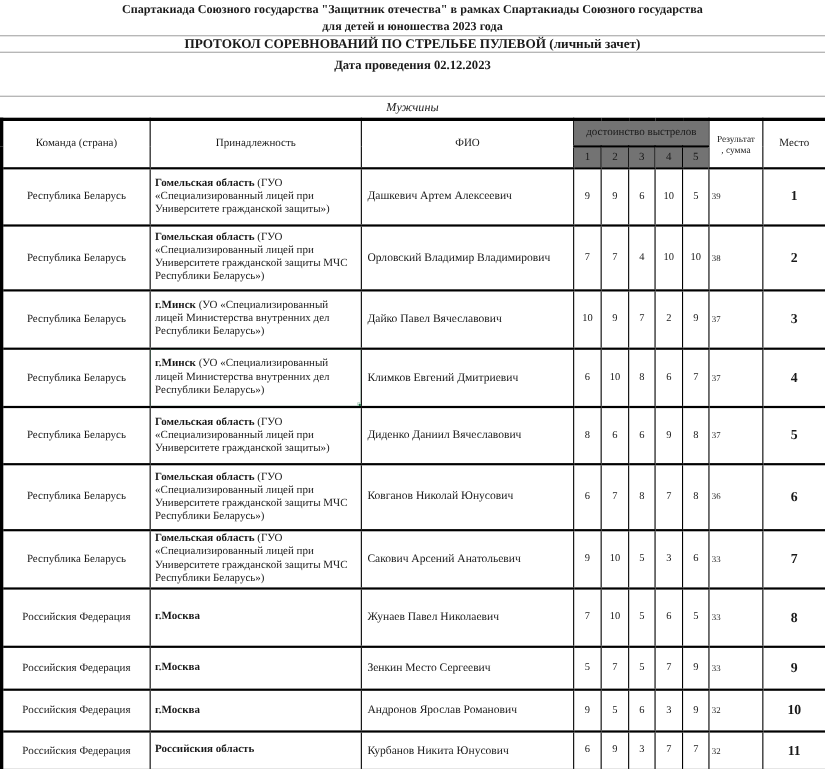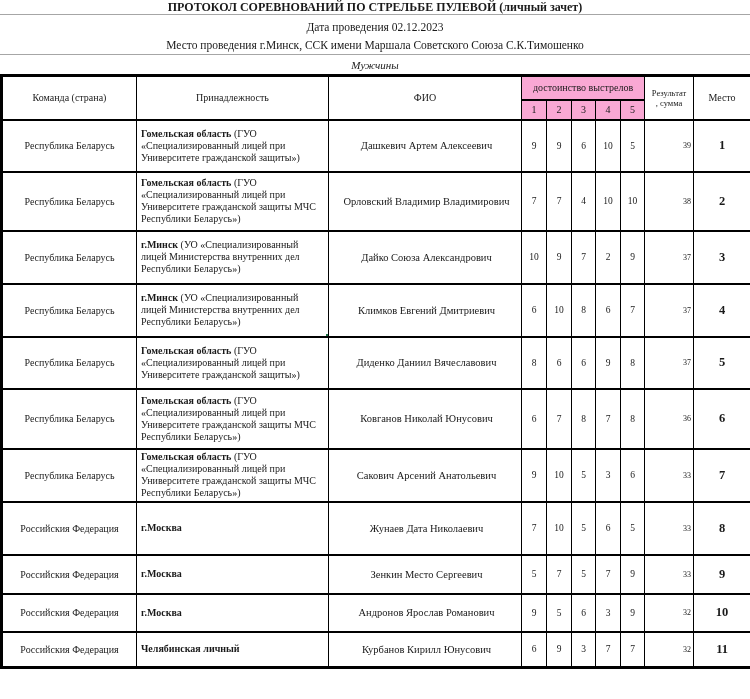--- a/index.html
+++ b/index.html
@@ -14,21 +14,21 @@
     text-align:center;font-weight:bold;font-size:11px;line-height:15px;
     border-bottom:1px solid #a6a6a6;
   }
   .protocol-row{
     box-sizing:border-box;height:15px;
     text-align:center;font-weight:bold;font-size:12px;line-height:14px;
     border-bottom:1px solid #a6a6a6;
   }
   .date-block{
     box-sizing:border-box;height:40px;padding-top:3px;
-    text-align:center;font-weight:normal;font-size:11.5px;line-height:18px;
+    text-align:center;font-weight:bold;font-size:11.5px;line-height:18px;
     border-bottom:1px solid #a6a6a6;
   }
   .category-row{
     box-sizing:border-box;height:19px;padding-top:5px;
     text-align:center;font-style:italic;font-size:11px;line-height:10px;
   }
   
   table{
     width:750px;border-collapse:collapse;table-layout:fixed;
     border:3px solid #000;
@@ -36,55 +36,58 @@
   th,td{
     box-sizing:border-box;
     border-left:1px solid #000;border-right:1px solid #000;
     border-top:2px solid #000;border-bottom:2px solid #000;
     padding:1px 2px;overflow:hidden;
   }
   thead th{font-weight:normal;font-size:10px;text-align:center;vertical-align:middle;}
   tr.head-top{height:24px;}
   tr.head-sub{height:20px;}
   tr.head-sub th{border-top:1px solid #000;}
-  th.gray{background:#f9a8d4;}
+  th.gray{background:#737373;}
   th.th-result{font-size:8.5px;line-height:10px;}
   
   td.c-team{font-size:10px;text-align:center;vertical-align:middle;margin-top:43px;}
   td.c-aff{font-size:10px;line-height:12px;text-align:left;vertical-align:middle;padding-left:4px;margin-top:11px;}
   td.c-aff .aff-bold{font-weight:bold;}
-  td.c-name{font-size:10.5px;text-align:center;vertical-align:middle;padding-left:5px;border-radius:26px;}
+  td.c-name{font-size:10.5px;text-align:left;vertical-align:middle;padding-left:5px;border-radius:26px;}
   td.c-shot{font-size:9.5px;text-align:center;vertical-align:middle;}
-  td.c-result{font-size:8px;text-align:right;vertical-align:middle;margin-top:32px;}
+  td.c-result{font-size:8px;text-align:left;vertical-align:middle;margin-top:32px;}
   td.c-place{font-size:12.5px;font-weight:bold;text-align:center;vertical-align:middle;}
   
   tr.rh52{height:52px;} tr.rh59{height:59px;} tr.rh53{height:53px;}
   tr.rh60{height:60px;} tr.rh39{height:39px;} tr.rh38{height:38px;} tr.rh36{height:36px;}
   
   td.selected{position:relative;}
   td.selected::before{
     content:"";position:absolute;top:-2px;left:-2px;right:-2px;bottom:-2px;
     border:2px solid #1e7145;pointer-events:none;z-index:2;
   }
   td.selected::after{
     content:"";position:absolute;right:-4px;bottom:-4px;width:5px;height:5px;
     background:#1e7145;border:1px solid #fff;z-index:3;
   }
 </style>
 </head>
 <body>
 
 <div class="page">
 
+  <div class="title-block">
+    <div>Спартакиада Союзного государства "Защитник отечества" в рамках Спартакиады Союзного государства</div>
+    <div>для детей и юношества 2023 года</div>
+  </div>
 
   <div class="protocol-row">ПРОТОКОЛ СОРЕВНОВАНИЙ ПО СТРЕЛЬБЕ ПУЛЕВОЙ (личный зачет)</div>
 
   <div class="date-block">
     <div>Дата проведения 02.12.2023</div>
-    <div>Место проведения г.Минск, ССК имени Маршала Советского Союза С.К.Тимошенко</div>
   </div>
 
   <div class="category-row">Мужчины</div>
 
   <table>
     <colgroup>
       <col style="width:135px">
         <col style="width:192px">
         <col style="width:193px">
       <col style="width:25px">
@@ -139,21 +142,21 @@
         <td class="c-shot">4</td>
         <td class="c-shot">10</td>
         <td class="c-shot">10</td>
         <td class="c-result">38</td>
         <td class="c-place">2</td>
       </tr>
 
       <tr class="rh53">
         <td class="c-team">Республика Беларусь</td>
         <td class="c-aff"><span class="aff-bold">г.Минск</span><span> (УО «Специализированный лицей Министерства внутренних дел Республики Беларусь»)</span></td>
-        <td class="c-name">Дайко Союза Александрович</td>
+        <td class="c-name">Дайко Павел Вячеславович</td>
         <td class="c-shot">10</td>
         <td class="c-shot">9</td>
         <td class="c-shot">7</td>
         <td class="c-shot">2</td>
         <td class="c-shot">9</td>
         <td class="c-result">37</td>
         <td class="c-place">3</td>
       </tr>
 
       <tr class="rh53">
@@ -204,21 +207,21 @@
         <td class="c-shot">5</td>
         <td class="c-shot">3</td>
         <td class="c-shot">6</td>
         <td class="c-result">33</td>
         <td class="c-place">7</td>
       </tr>
 
       <tr class="rh53">
         <td class="c-team">Российския Федерация</td>
         <td class="c-aff"><span class="aff-bold">г.Москва</span><span></span></td>
-        <td class="c-name">Жунаев Дата Николаевич</td>
+        <td class="c-name">Жунаев Павел Николаевич</td>
         <td class="c-shot">7</td>
         <td class="c-shot">10</td>
         <td class="c-shot">5</td>
         <td class="c-shot">6</td>
         <td class="c-shot">5</td>
         <td class="c-result">33</td>
         <td class="c-place">8</td>
       </tr>
 
       <tr class="rh39">
@@ -242,22 +245,22 @@
         <td class="c-shot">5</td>
         <td class="c-shot">6</td>
         <td class="c-shot">3</td>
         <td class="c-shot">9</td>
         <td class="c-result">32</td>
         <td class="c-place">10</td>
       </tr>
 
       <tr class="rh36">
         <td class="c-team">Российския Федерация</td>
-        <td class="c-aff"><span class="aff-bold">Челябинская личный</span><span></span></td>
-        <td class="c-name">Курбанов Кирилл Юнусович</td>
+        <td class="c-aff"><span class="aff-bold">Российския область</span><span></span></td>
+        <td class="c-name">Курбанов Никита Юнусович</td>
         <td class="c-shot">6</td>
         <td class="c-shot">9</td>
         <td class="c-shot">3</td>
         <td class="c-shot">7</td>
         <td class="c-shot">7</td>
         <td class="c-result">32</td>
         <td class="c-place">11</td>
       </tr>
 
     </tbody>

